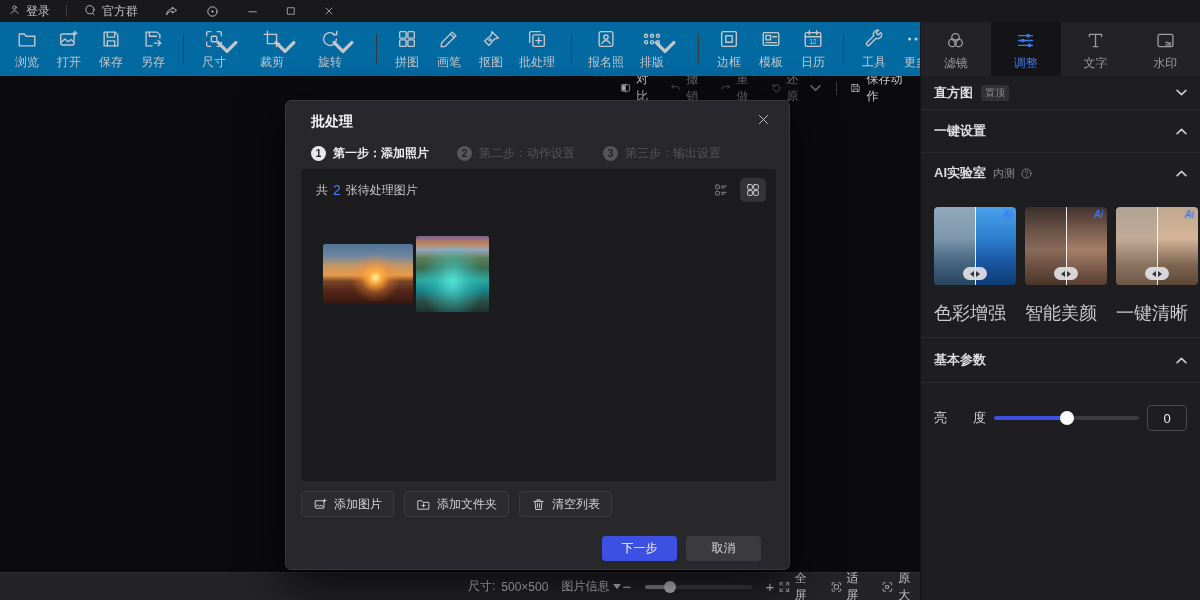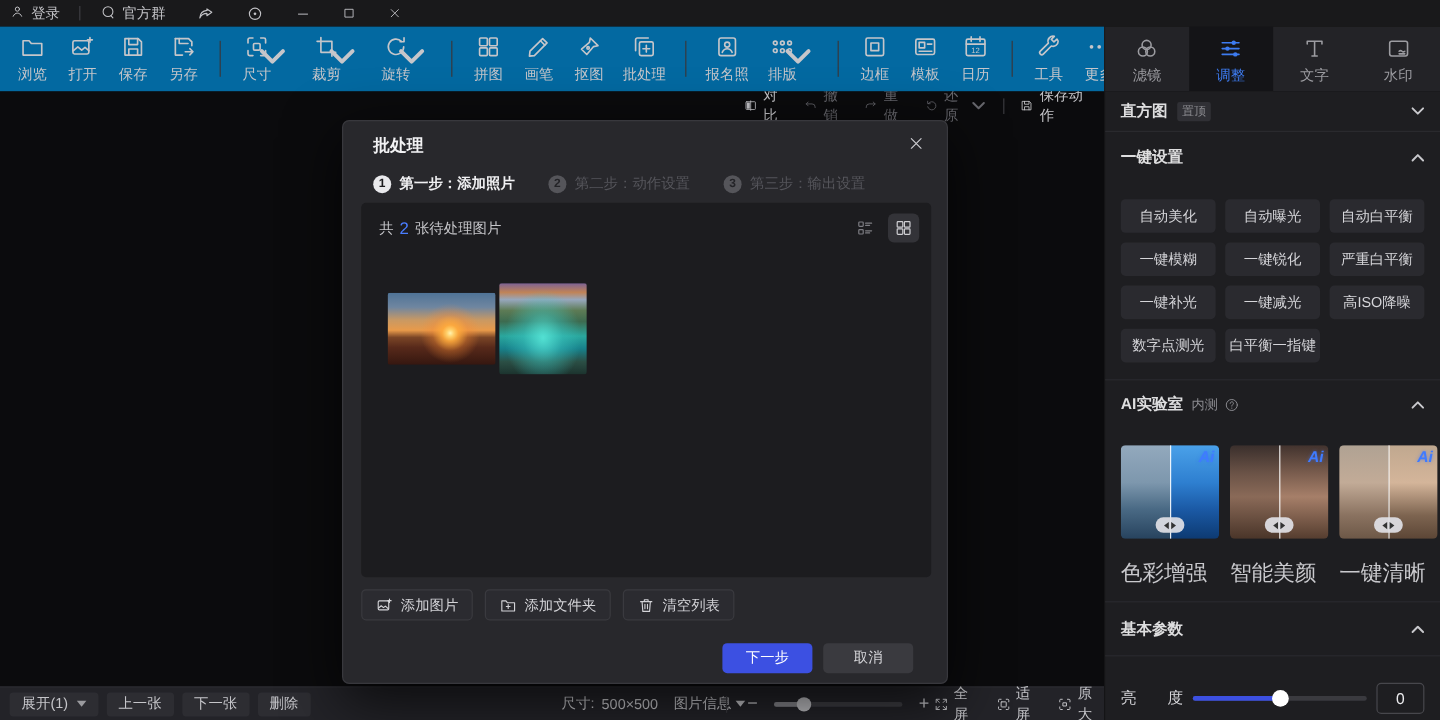--- a/index.html
+++ b/index.html
@@ -60,21 +60,21 @@
   .sec-oneclick { height:42px; }
   .grid-btns { padding:14px 13px 14px; display:grid; grid-template-columns:repeat(3,1fr); gap:8px; }
   .gbtn { height:28px; background:#2a2a2f; border-radius:4px; color:#d5d5d9; font-size:12px; display:flex; align-items:center; justify-content:center; cursor:pointer; white-space:nowrap; }
   .sec-ai { height:40px; }
   .cards { padding:14px 13px 12px; display:flex; gap:9px; }
   .card { width:82px; cursor:pointer; }
   .card-img { position:relative; width:82px; height:78px; border-radius:4px; overflow:hidden; }
   .half { position:absolute; top:0; bottom:0; width:50%; }
   .half-l { left:0; } .half-r { right:0; }
   .split-line { position:absolute; top:0; bottom:0; left:50%; width:1px; background:rgba(255,255,255,.9); }
-  .ai-badge { position:absolute; top:2px; right:4px; font-size:13px; font-weight:700; font-style:italic; color:#3f7bff; text-shadow:0 0 3px rgba(50,110,255,.55); }
+  .ai-badge { position:absolute; top:2px; right:4px; font-size:10px; font-weight:400; font-style:italic; color:#3f7bff; text-shadow:0 0 3px rgba(50,110,255,.55); }
   .pill { position:absolute; left:50%; bottom:5px; transform:translateX(-50%); width:24px; height:13px; border-radius:7px; background:rgba(225,225,230,.92); display:flex; align-items:center; justify-content:center; gap:2px; }
   .tri-l { width:0;height:0;border-top:3px solid transparent;border-bottom:3px solid transparent;border-right:4px solid #333; }
   .tri-r { width:0;height:0;border-top:3px solid transparent;border-bottom:3px solid transparent;border-left:4px solid #333; }
   .card-label { text-align:left; color:#c9c9cd; margin-top:16px; font-size:18px; }
   .ci-sky .half-l { background:linear-gradient(180deg,#93a9bd 0%,#7d97ad 40%,#4a6a85 68%,#27435e 100%); }
   .ci-sky .half-r { background:linear-gradient(180deg,#4aa1e9 0%,#2e7fd0 40%,#1b5aa6 68%,#0d3a72 100%); }
   .ci-face .half-l { background:linear-gradient(180deg,#3a2f2c 0%,#6b5347 30%,#8a6a58 55%,#4a3529 100%); }
   .ci-face .half-r { background:linear-gradient(180deg,#42332e 0%,#7a5d4e 30%,#a67f69 55%,#553d2f 100%); }
   .ci-clear .half-l { background:linear-gradient(180deg,#b0a293 0%,#c2ab97 40%,#8a7260 75%,#6d5847 100%); }
   .ci-clear .half-r { background:linear-gradient(180deg,#c0a88f 0%,#d4b59a 40%,#7d6450 75%,#5c4636 100%); }
@@ -448,33 +448,20 @@
         <path d="M1 1l4 4 4-4"></path>
       </svg>
   </div>
   <div class="pdiv"></div>
   <div class="psec sec-oneclick">
     <span class="ptitle">一键设置</span>
     <svg class="ic chev pchev" style="transform:rotate(180deg)" viewBox="0 0 10 6">
         <path d="M1 1l4 4 4-4"></path>
       </svg>
   </div>
-  <div class="grid-btns">
-    <div class="gbtn">自动美化</div>
-    <div class="gbtn">自动曝光</div>
-    <div class="gbtn">自动白平衡</div>
-    <div class="gbtn">一键模糊</div>
-    <div class="gbtn">一键锐化</div>
-    <div class="gbtn">严重白平衡</div>
-    <div class="gbtn">一键补光</div>
-    <div class="gbtn">一键减光</div>
-    <div class="gbtn">高ISO降噪</div>
-    <div class="gbtn">数字点测光</div>
-    <div class="gbtn">白平衡一指键</div>
-  </div>
   <div class="pdiv"></div>
   <div class="psec sec-ai">
     <span class="ptitle">AI实验室</span>
     <span class="pbadge2">内测</span>
     <svg class="ic help-ic" viewBox="0 0 24 24">
         <circle cx="12" cy="12" r="8.5"></circle>
         <path d="M9.5 9.5a2.5 2.5 0 114 2c-.8.6-1.5 1-1.5 2.2"></path>
         <circle class="fil" cx="12" cy="16.8" r="1"></circle>
       </svg>
     <svg class="ic chev pchev" style="transform:rotate(180deg)" viewBox="0 0 10 6">
@@ -534,29 +521,20 @@
     <span class="param-label">亮度</span>
     <div class="pslider">
       <span class="fill"></span>
       <span class="knob"></span>
     </div>
     <div class="val-box">0</div>
   </div>
 </aside>
 
 <footer class="statusbar">
-  <div class="sb-left">
-    <span class="sbtn">
-      <span>展开(1)</span>
-      <span class="caret"></span>
-    </span>
-    <span class="sbtn">上一张</span>
-    <span class="sbtn">下一张</span>
-    <span class="sbtn">删除</span>
-  </div>
   <div class="sb-center">
     <span>尺寸:</span>
     <span style="margin-left:6px">500×500</span>
     <span class="info">
       <span>图片信息</span>
       <span class="caret"></span>
     </span>
   </div>
   <div class="sb-zoom">
     <span class="vd"></span>

